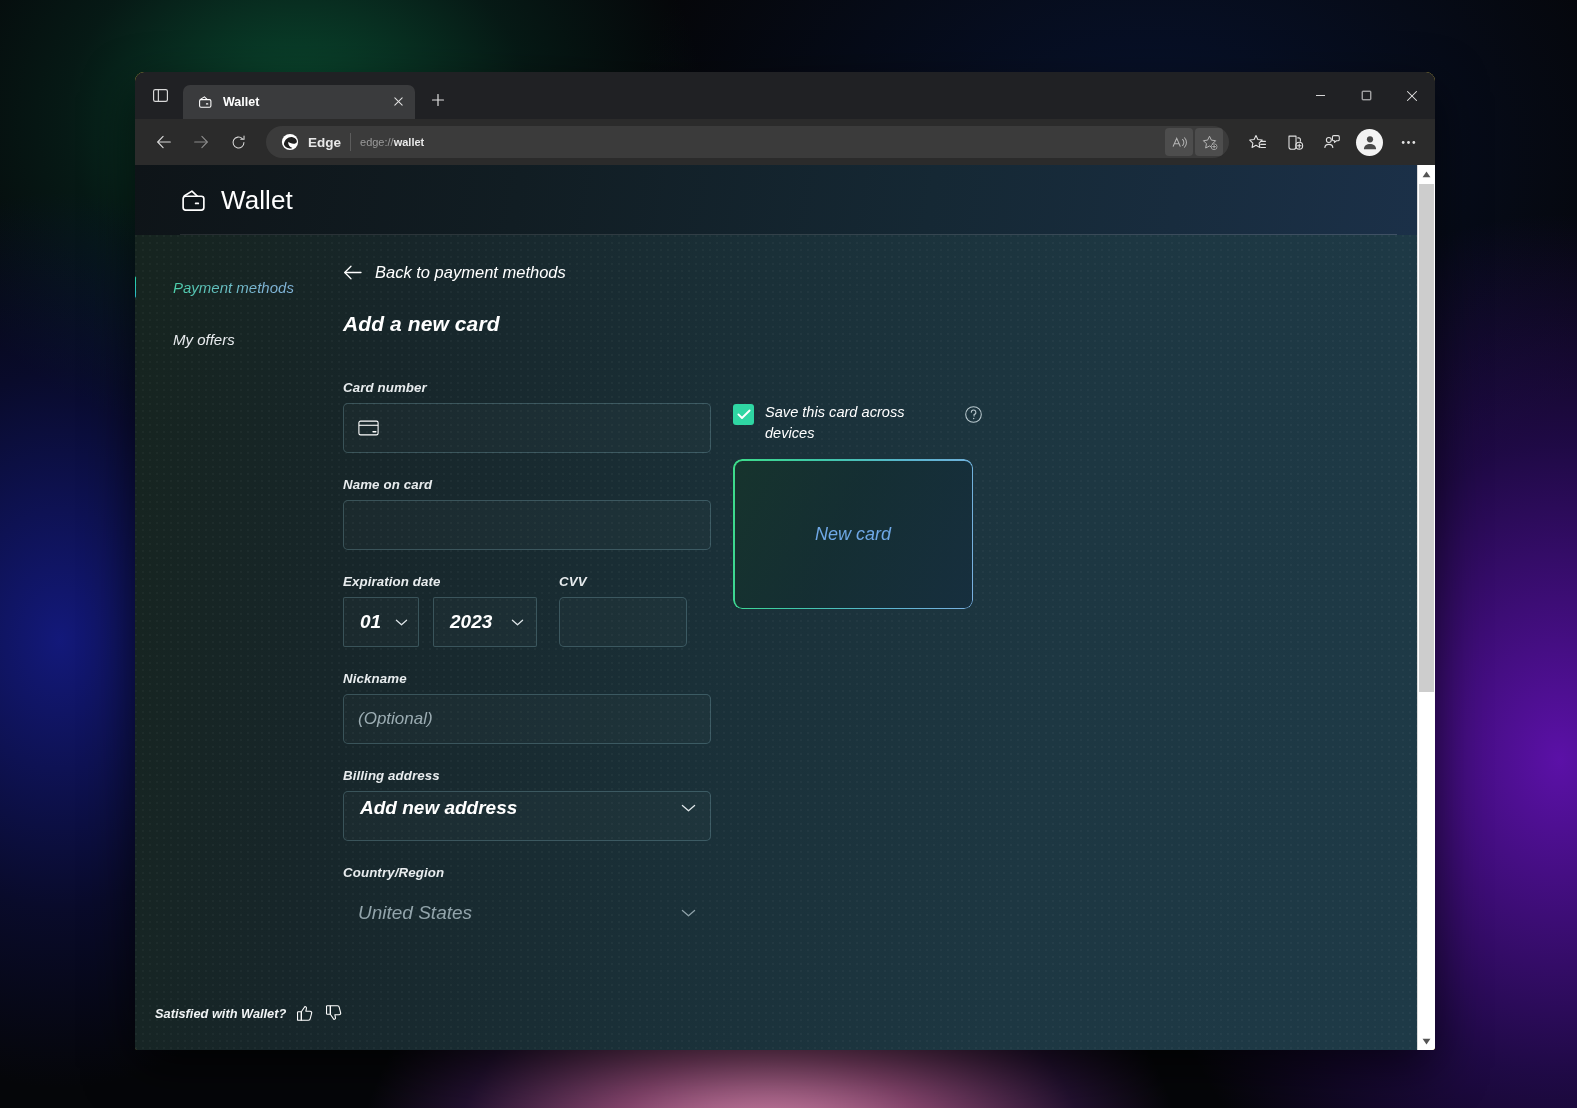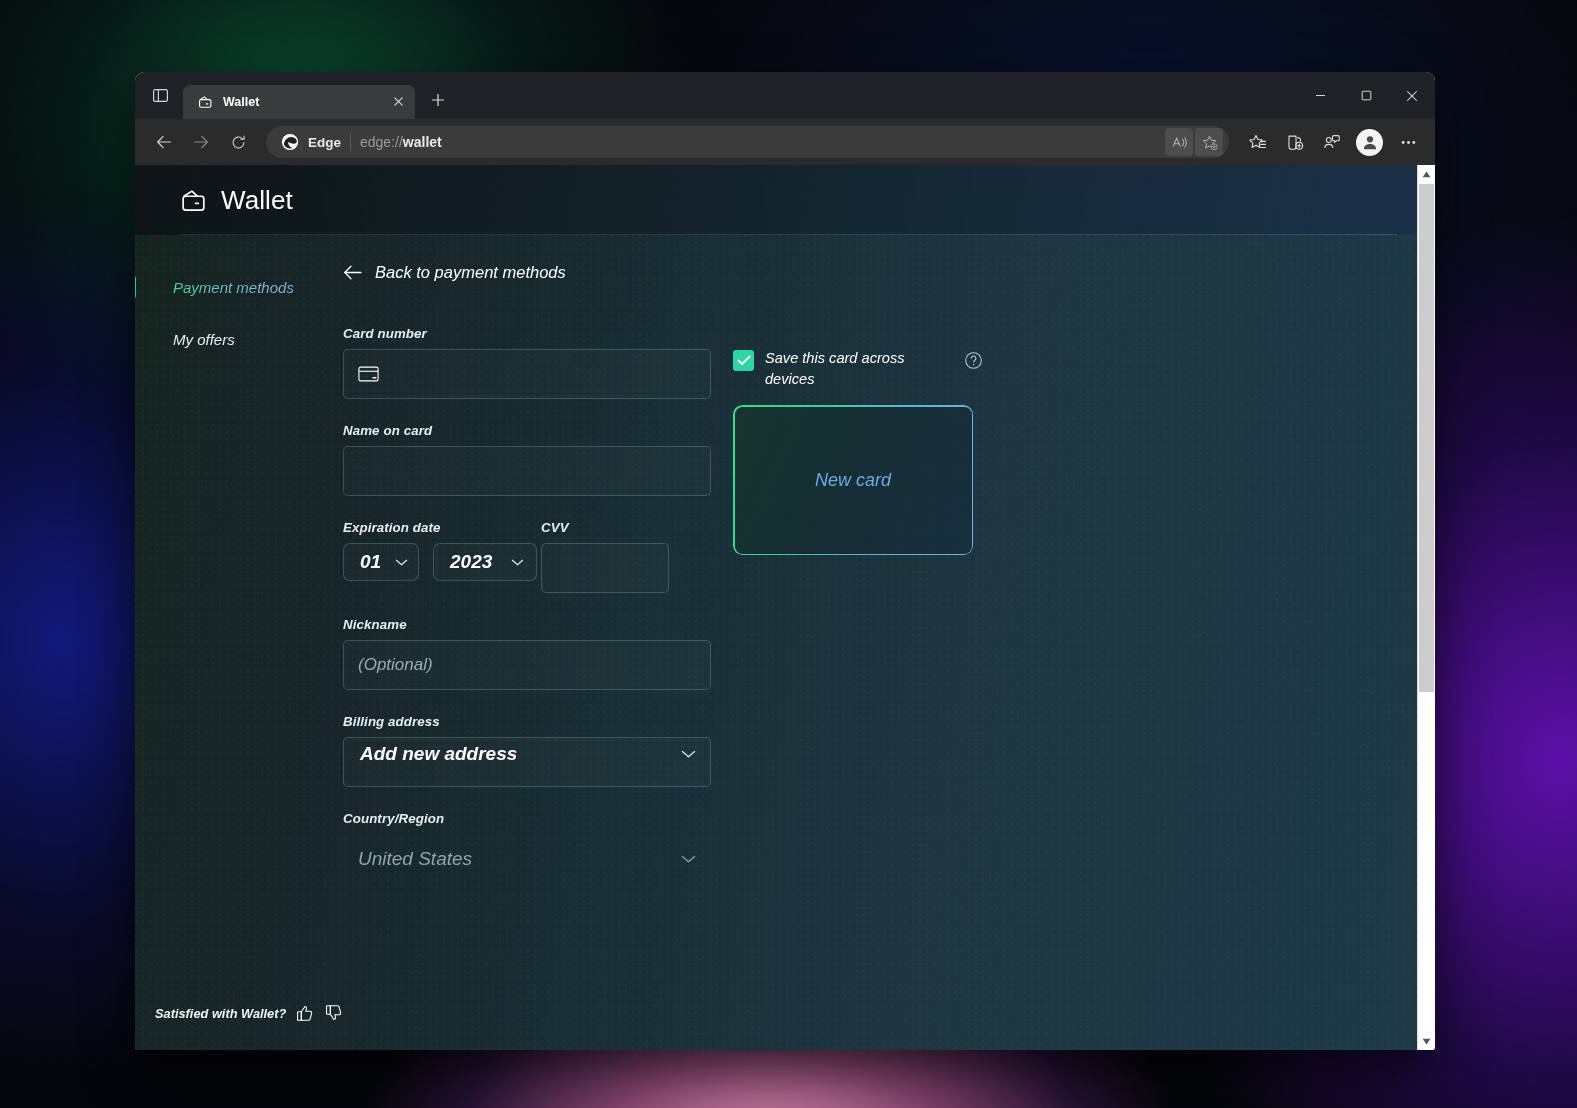--- a/index.html
+++ b/index.html
@@ -69,21 +69,21 @@
   }
   .nav-btn { width: 34px; height: 34px; border-radius: 4px; display: flex; align-items: center; justify-content: center; flex: 0 0 auto;}
   .omnibox {
     flex: 1 1 auto; height: 32px; background: #3b3b3b; border-radius: 16px;
     display: flex; align-items: center; padding: 0 6px 0 14px; margin: 0 8px; gap: 9px;
     min-width: 0;
   }
   .omni-edge-icon { width: 19px; height: 19px; flex: 0 0 auto; display:flex; align-items:center; justify-content:center;}
   .omni-brand { color: #e8e8e8; font-size: 13.5px; font-weight: 600; flex: 0 0 auto;}
   .omni-sep { width: 1px; height: 18px; background: #5c5c5c; flex: 0 0 auto; }
-  .omni-url { font-size: 14px; color: #9a9a9a; flex: 1 1 auto; white-space: nowrap; overflow: hidden; min-width:0;}
+  .omni-url { font-size: 11px; color: #9a9a9a; flex: 1 1 auto; white-space: nowrap; overflow: hidden; min-width:0;}
   .omni-url b { color: #e8e8e8; font-weight: 600; }
   .omni-actions { display: flex; align-items: center; gap: 2px; flex: 0 0 auto;}
   .omni-act { width: 28px; height: 28px; border-radius: 4px; display: flex; align-items: center; justify-content: center; }
   .omni-act.hl { background: #4d4d4d; }
   .tb-btn { width: 34px; height: 34px; border-radius: 4px; display: flex; align-items: center; justify-content: center; flex: 0 0 auto;}
   .avatar-btn {
     width: 27px; height: 27px; border-radius: 50%; background: #f3f3f3;
     display: flex; align-items: center; justify-content: center; margin: 0 5px; flex: 0 0 auto;
   }
 
@@ -150,21 +150,21 @@
   .input {
     width: 368px; height: 50px; border: 1px solid rgba(150,205,215,0.26);
     border-radius: 5px; background: rgba(255,255,255,0.018);
     display: flex; align-items: center; padding: 0 14px; gap: 10px;
   }
   .input .ph { color: #9bacb2; font-size: 17px; }
   .input .val { color: #ffffff; font-size: 17px; }
 
   .exp-row { display: flex; gap: 14px; align-items: center; }
   .select-sm {
-    height: 38px; border: 1px solid rgba(150,205,215,0.26); border-radius: 7px;
+    height: 50px; border: 1px solid rgba(150,205,215,0.26); border-radius: 2px;
     background: rgba(255,255,255,0.018); display: flex; align-items: center;
     justify-content: space-between; padding: 0 12px 0 16px; gap: 14px;
   }
   .select-sm .val { color: #ffffff; font-size: 19px; font-weight: 700; }
   .sel-month { width: 76px; }
   .sel-year { width: 104px; }
   .cvv-input { width: 128px; height: 50px; border: 1px solid rgba(150,205,215,0.26); border-radius: 5px; background: rgba(255,255,255,0.018); }
 
   .select-wide {
     width: 368px; height: 50px; border: 1px solid rgba(150,205,215,0.26); border-radius: 5px;
@@ -401,20 +401,21 @@
             <div class="back-link">
               <span>
                 <svg width="19" height="17" viewBox="0 0 20 18" fill="none" stroke="#ffffff" stroke-width="1.35" stroke-linecap="round" stroke-linejoin="round">
                   <line x1="19" y1="9" x2="2" y2="9"></line>
                     <polyline points="8.4,2.4 1.8,9 8.4,15.6"></polyline>
                 </svg>
               </span>
               <span>Back to payment methods</span>
             </div>
 
+            <div class="h1">Add a new card</div>
 
             <div class="form-row">
 
               <div class="form-col">
 
                 <div>
                   <div class="field-label">Card number</div>
                   <div class="input">
                     <span>
                       <svg width="21" height="16" viewBox="0 0 22 17" fill="none" stroke="#ffffff" stroke-width="1.15">
@@ -431,21 +432,21 @@
 
                 <div>
                   <div class="field-label">Name on card</div>
                   <div class="input">
                     <span class="val"></span>
                   </div>
                 </div>
 
                 <div style="height:24px"></div>
 
-                <div style="display:flex; gap:4px;">
+                <div style="display:flex; gap:22px;">
                   <div>
                     <div class="field-label">Expiration date</div>
                     <div class="exp-row">
                       <div class="select-sm sel-month">
                         <span class="val">01</span>
                         <span>
                           <svg width="13" height="9" viewBox="0 0 14 9" fill="none" stroke="#dfe6e9" stroke-width="1.3" stroke-linecap="round" stroke-linejoin="round">
                               <polyline points="1.5,2 7,7 12.5,2"></polyline>
                             </svg>
                         </span>

